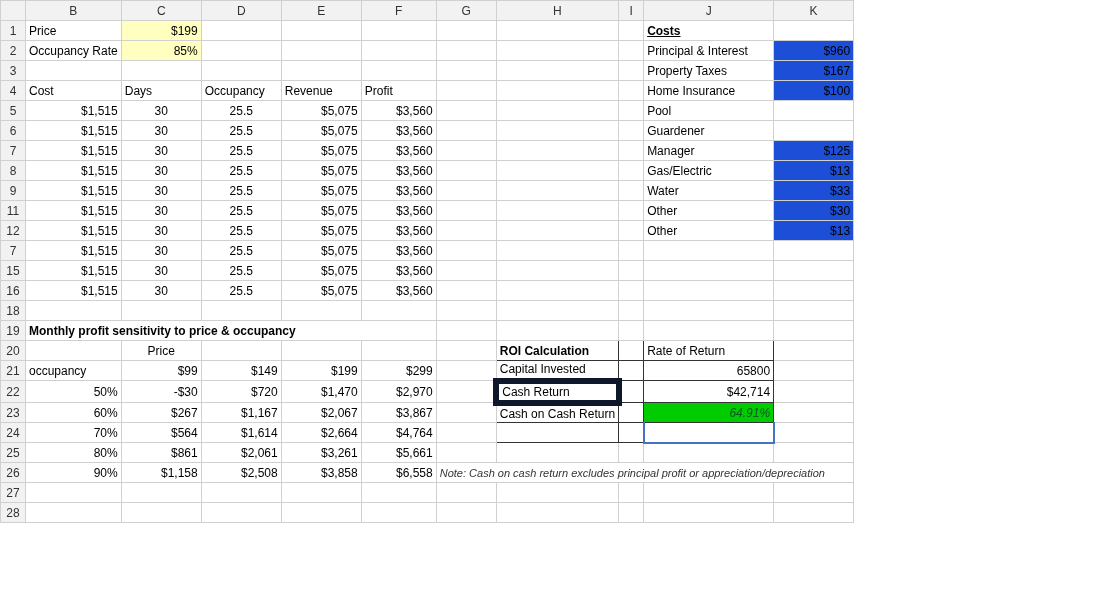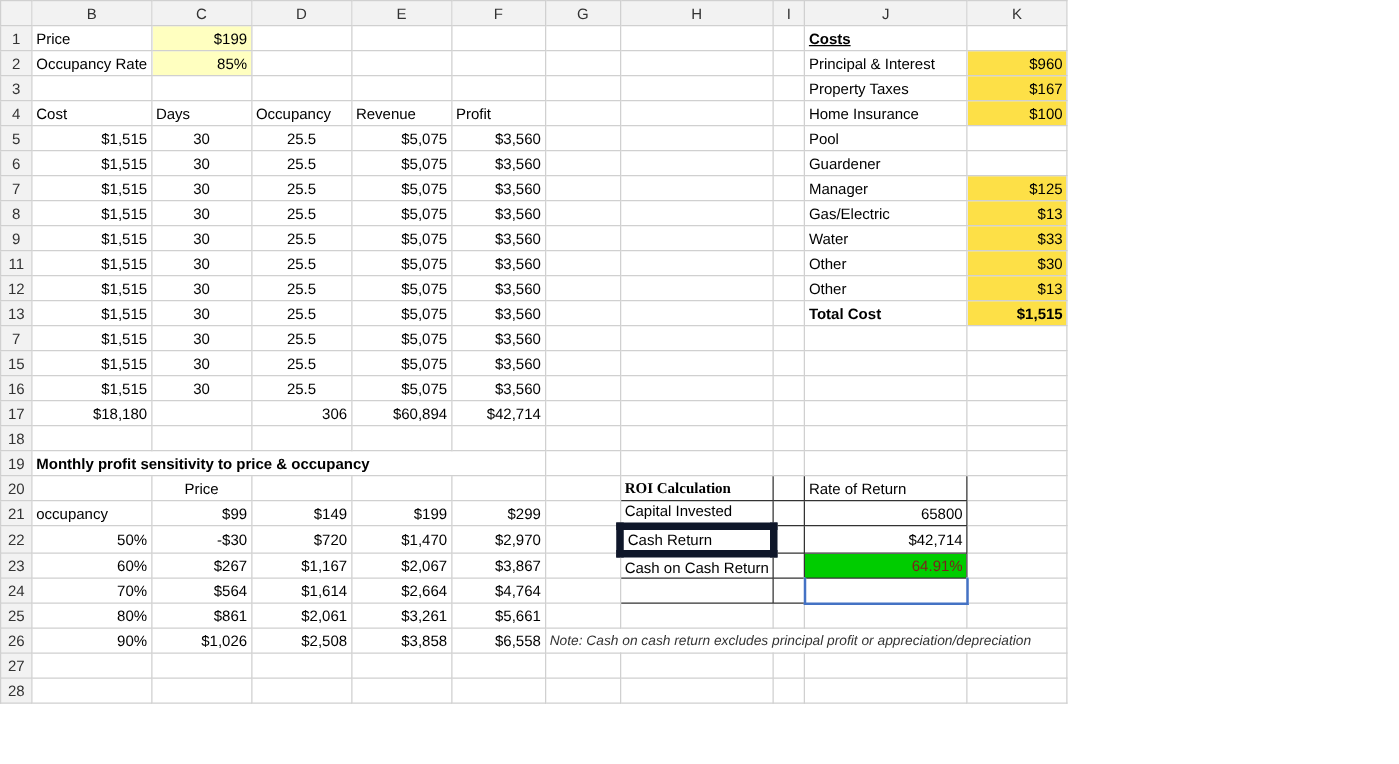--- a/index.html
+++ b/index.html
@@ -45,22 +45,22 @@
       text-align: center;
       font-weight: normal;
       color: #333;
     }
 
     .text-right { text-align: right; }
     .text-center { text-align: center; }
     .bold { font-weight: bold; margin-top: 40px; }
 
     .yellow-bg { background-color: #ffffc0; }
-    .light-yellow { background-color: #fde047; padding-left: 36px; }
-    .green-bg { background-color: #00cc00; color: #7f1d1d; }
+    .light-yellow { background-color: #1d4ed8; padding-left: 36px; }
+    .green-bg { background-color: #00cc00; color: #14532d; font-style: italic; }
 
     .costs-header { font-weight: bold; text-decoration: underline; }
 
     .note-text {
       font-style: italic;
       font-size: 11px;
       color: #333;
     }
   </style>
 </head>
@@ -240,33 +240,20 @@
         <td class="text-center">25.5</td>
         <td class="text-right">$5,075</td>
         <td class="text-right">$3,560</td>
         <td></td>
         <td></td>
         <td></td>
         <td>Other</td>
         <td class="text-right light-yellow">$13</td>
       </tr>
 
-      <tr>
-        <td class="col-row-header text-center">13</td>
-        <td class="text-right">$1,515</td>
-        <td class="text-center">30</td>
-        <td class="text-center">25.5</td>
-        <td class="text-right">$5,075</td>
-        <td class="text-right">$3,560</td>
-        <td></td>
-        <td></td>
-        <td></td>
-        <td class="bold">Total Cost</td>
-        <td class="text-right bold light-yellow">$1,515</td>
-      </tr>
 
       <tr>
         <td class="col-row-header text-center">7</td>
         <td class="text-right">$1,515</td>
         <td class="text-center">30</td>
         <td class="text-center">25.5</td>
         <td class="text-right">$5,075</td>
         <td class="text-right">$3,560</td>
         <td></td>
         <td></td>
@@ -294,33 +281,20 @@
         <td class="text-center">25.5</td>
         <td class="text-right">$5,075</td>
         <td class="text-right">$3,560</td>
         <td></td>
         <td></td>
         <td></td>
         <td></td>
         <td></td>
       </tr>
 
-      <tr>
-        <td class="col-row-header text-center">17</td>
-        <td class="text-right">$18,180</td>
-        <td></td>
-        <td class="text-right">306</td>
-        <td class="text-right">$60,894</td>
-        <td class="text-right">$42,714</td>
-        <td></td>
-        <td></td>
-        <td></td>
-        <td></td>
-        <td></td>
-      </tr>
 
       <tr>
         <td class="col-row-header text-center">18</td>
         <td></td>
         <td></td>
         <td></td>
         <td></td>
         <td></td>
         <td></td>
         <td></td>
@@ -340,21 +314,21 @@
       </tr>
 
       <tr>
         <td class="col-row-header text-center">20</td>
         <td></td>
         <td class="text-center">Price</td>
         <td></td>
         <td></td>
         <td></td>
         <td></td>
-        <td class="bold" style="border:1px solid #333;font-family:Liberation Serif, serif;">ROI Calculation</td>
+        <td class="bold" style="border:1px solid #333;">ROI Calculation</td>
         <td style="border:1px solid #333;"></td>
         <td style="border:1px solid #333;margin-left:32px;">Rate of Return</td>
         <td></td>
       </tr>
 
       <tr>
         <td class="col-row-header text-center">21</td>
         <td>occupancy</td>
         <td class="text-right">$99</td>
         <td class="text-right">$149</td>
@@ -419,21 +393,21 @@
         <td></td>
         <td></td>
         <td></td>
         <td></td>
         <td></td>
       </tr>
 
       <tr>
         <td class="col-row-header text-center">26</td>
         <td class="text-right">90%</td>
-        <td class="text-right">$1,026</td>
+        <td class="text-right">$1,158</td>
         <td class="text-right">$2,508</td>
         <td class="text-right">$3,858</td>
         <td class="text-right">$6,558</td>
         <td colspan="5" class="note-text">Note: Cash on cash return excludes principal profit or appreciation/depreciation</td>
       </tr>
 
       <tr>
         <td class="col-row-header text-center">27</td>
         <td></td>
         <td></td>

